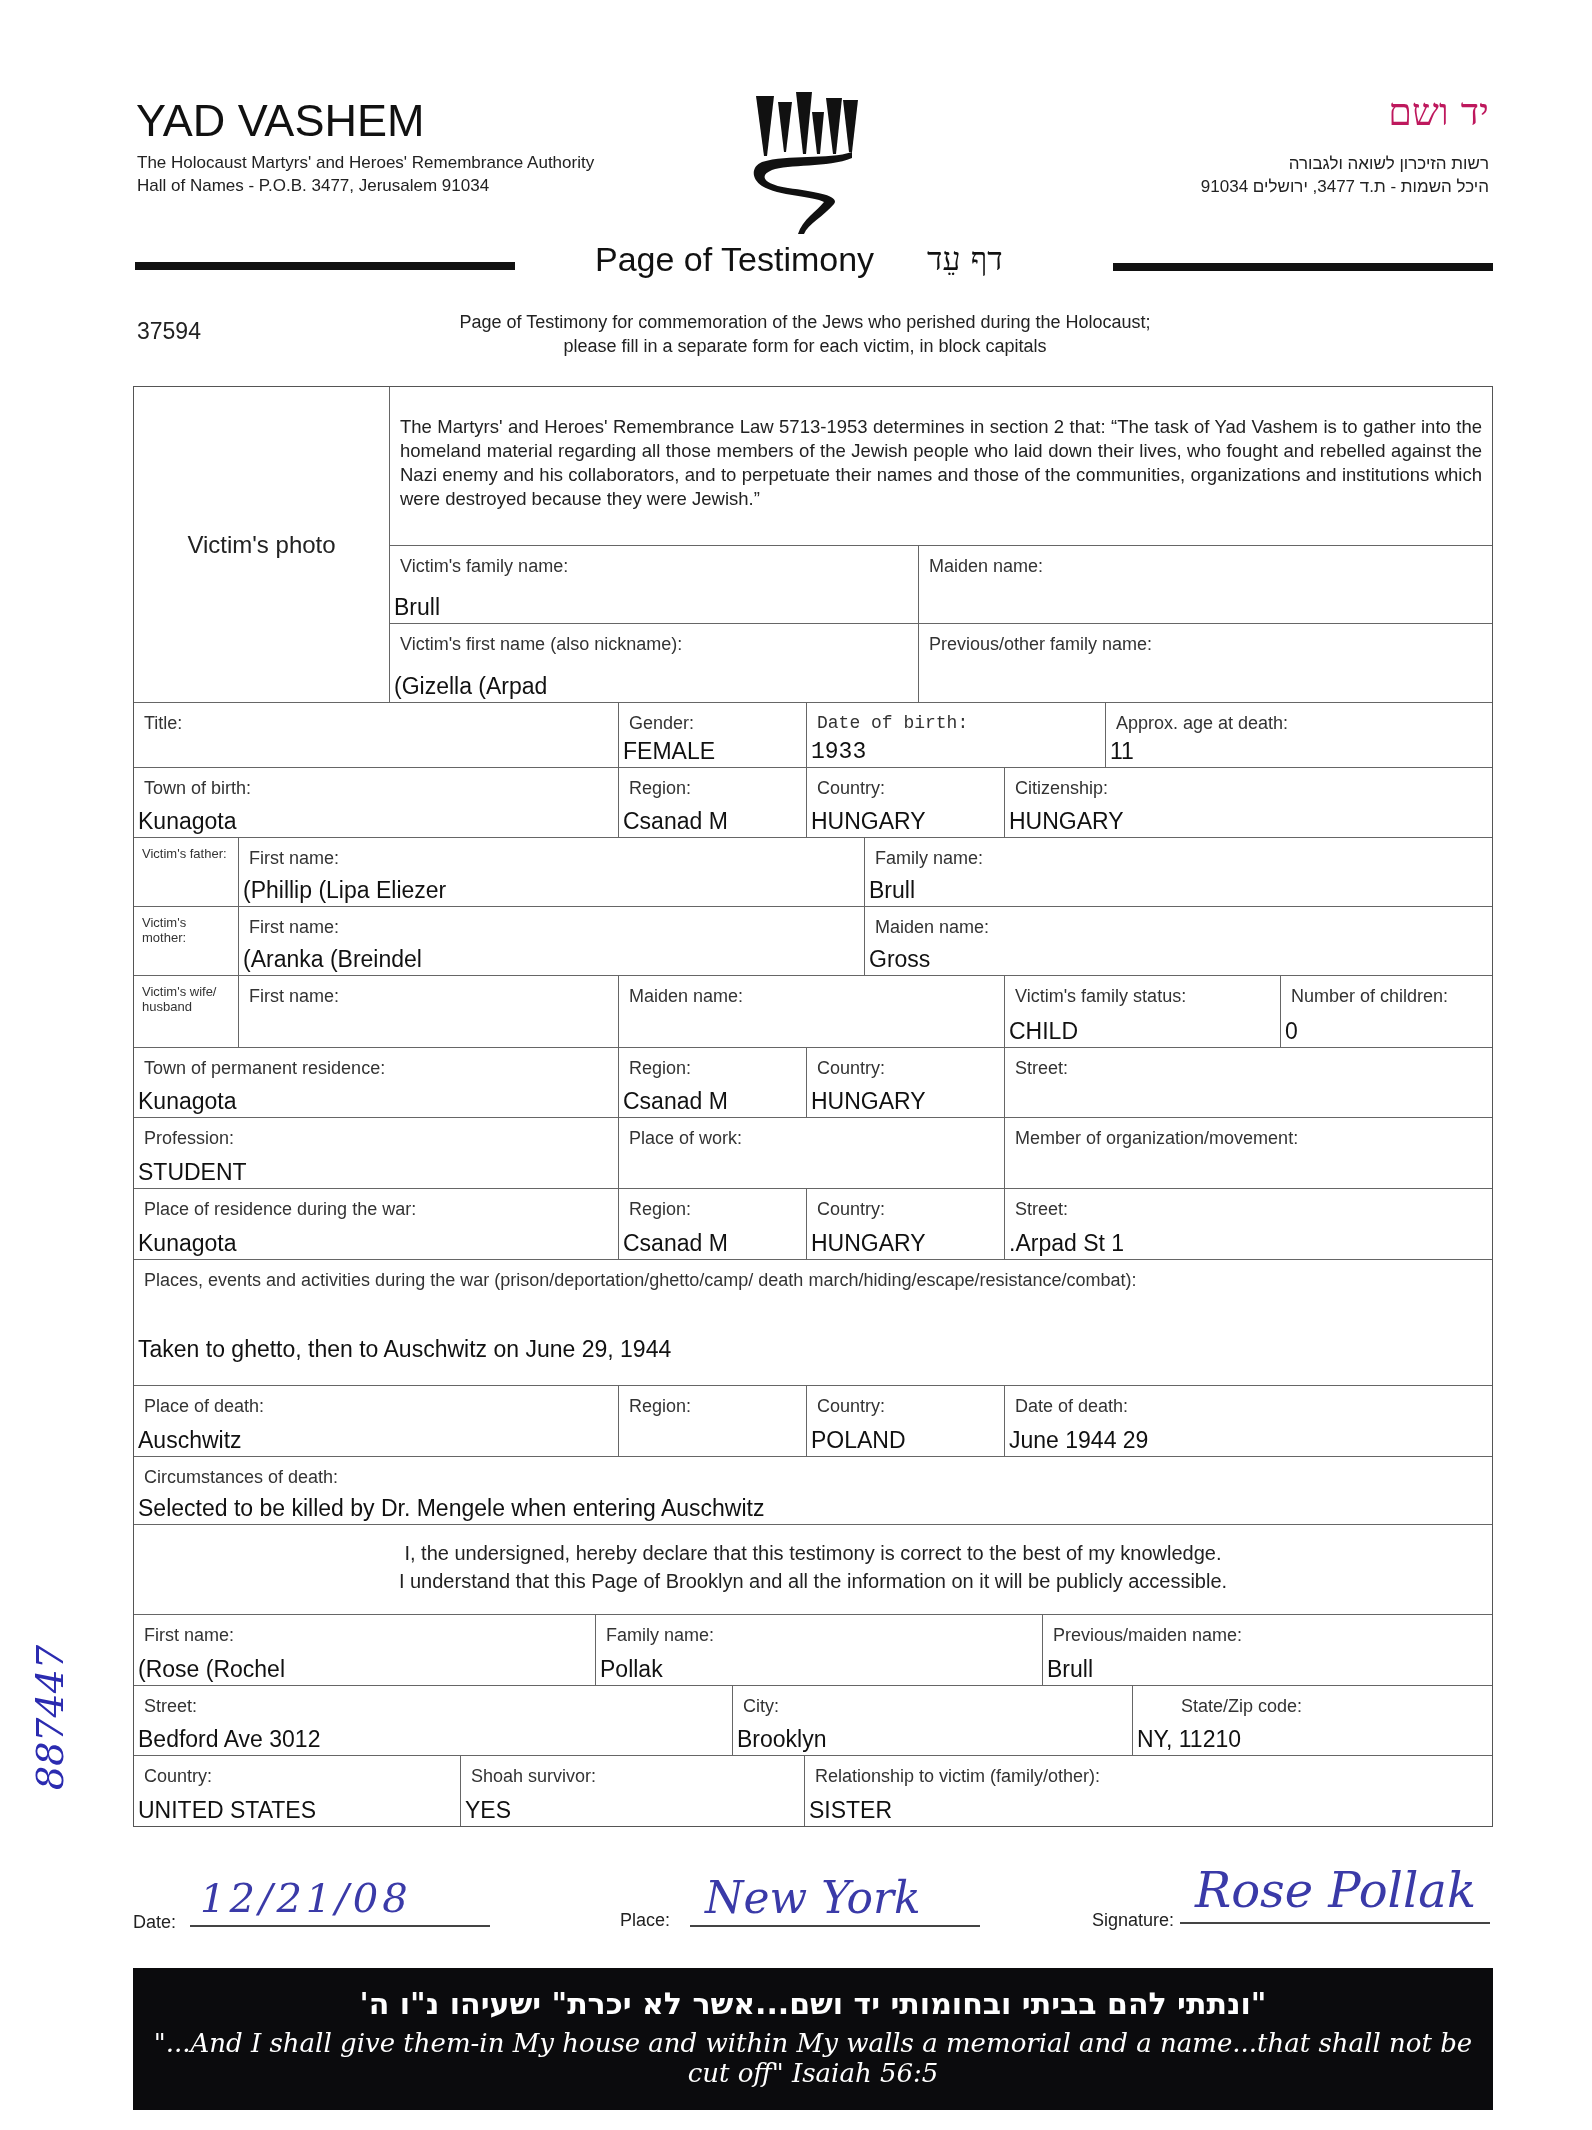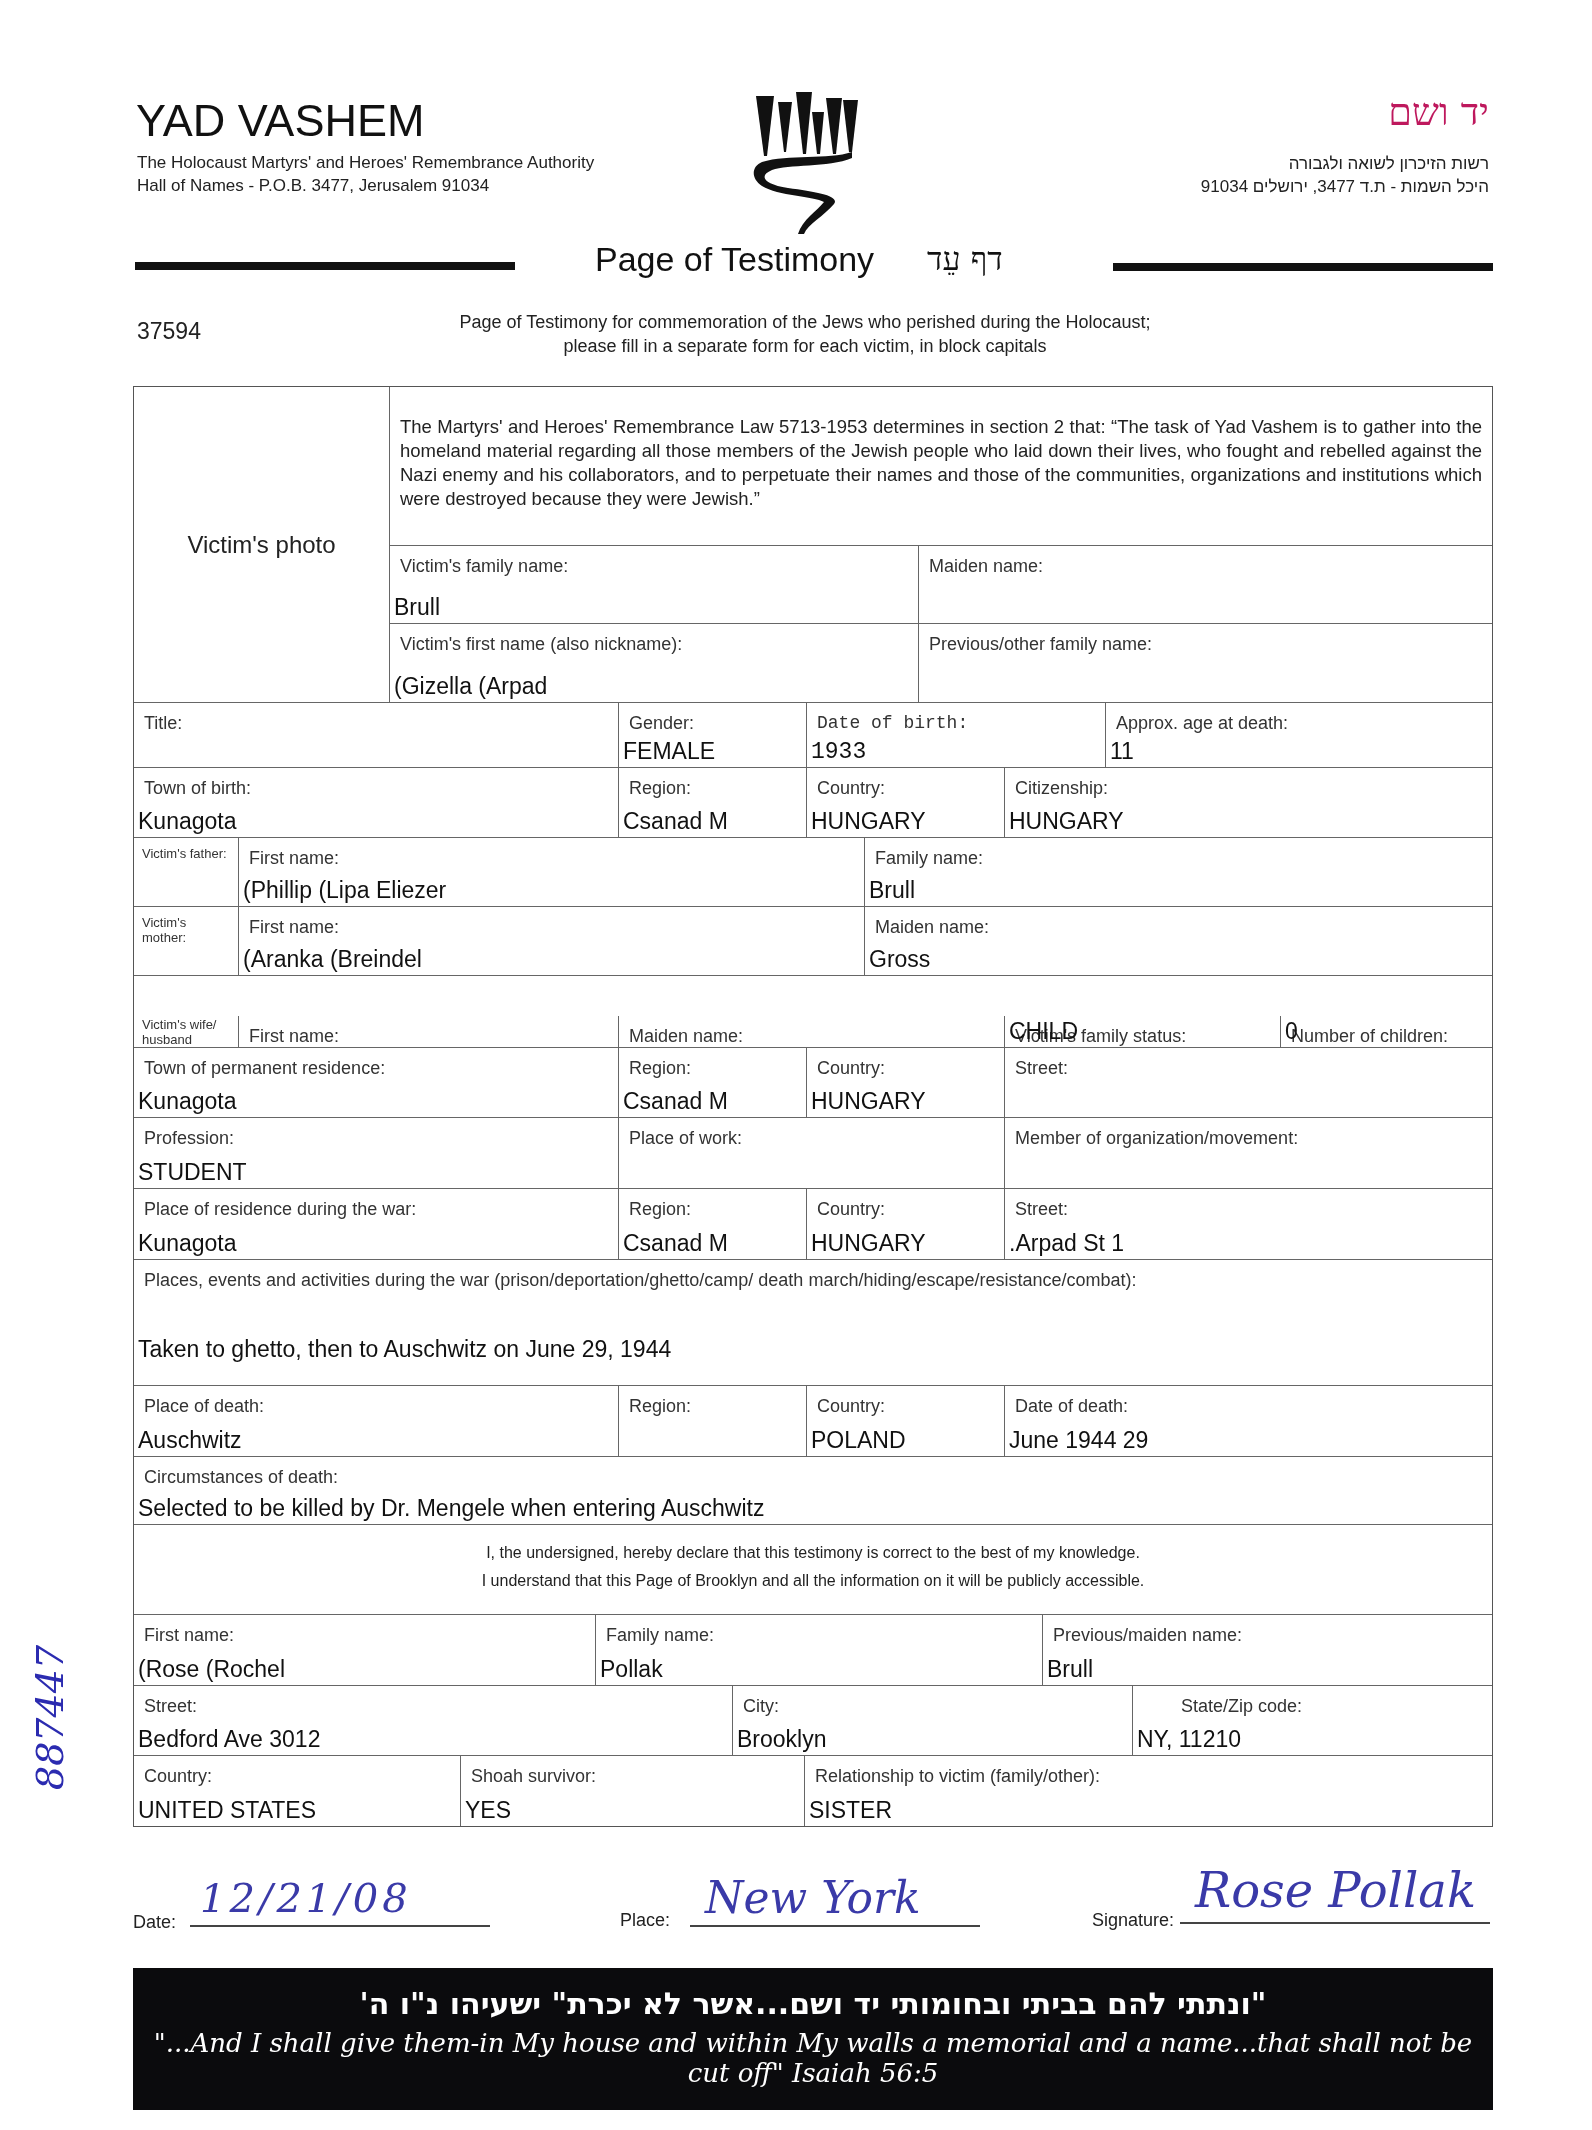--- a/index.html
+++ b/index.html
@@ -32,21 +32,21 @@
   .val { font-size: 23px; color: #111; display: block; position: absolute; left: 4px; bottom: 2px; white-space: nowrap; }
   .side-lbl { font-size: 13px; line-height: 15px; color: #333; padding-top: 8px; padding-left: 2px; }
 
   .top-block { display: flex; height: 315px; }
   .photo-cell { width: 256px; display: flex; align-items: center; justify-content: center; font-size: 24px; color: #222; border-right: 1.5px solid #666; }
   .top-right { flex: 1; display: flex; flex-direction: column; }
   .law-text { height: 158px; padding: 28px 10px 0 10px; font-size: 18.5px; line-height: 24px; text-align: justify; color: #222; }
   .name-row { display: flex; height: 79px; border-top: 1.5px solid #666; }
   .name-row .cell { height: 100%; }
 
-  .declaration { height: 89px; text-align: center; font-size: 16px; line-height: 28px; padding-top: 14px; color: #222; }
+  .declaration { height: 89px; text-align: center; font-size: 20px; line-height: 28px; padding-top: 14px; color: #222; }
 
   
   .sig-label { font-size: 18px; color: #222; }
   .sig-line { height: 1.5px; background: #444; }
   .handwriting { font-family: "DejaVu Serif", serif; font-style: italic; color: #3a3aa8; }
 
   
   .banner { left: 133px; top: 1968px; width: 1360px; height: 142px; background: #0b0b0d; color: #fff; text-align: center; }
   .banner-he { position: absolute; left: 0; right: 0; top: 18px; font-family: "DejaVu Sans", sans-serif; font-weight: bold; font-size: 30px; direction: rtl; }
   .banner-en { position: absolute; left: 0; right: 0; top: 60px; font-family: "DejaVu Serif", serif; font-style: italic; font-size: 26px; }
@@ -181,21 +181,21 @@
     <div class="cell" style="width:626px;">
       <span class="lbl">First name:</span>
       <span class="val">(Aranka (Breindel</span>
     </div>
     <div class="cell" style="flex:1;">
       <span class="lbl">Maiden name:</span>
       <span class="val">Gross</span>
     </div>
   </div>
 
-  <div class="row" style="height:72px;align-items:flex-end;">
+  <div class="row" style="height:72px;">
     <div class="cell" style="width:104px;">
       <div class="side-lbl">Victim's wife/ husband</div>
     </div>
     <div class="cell" style="width:380px;">
       <span class="lbl">First name:</span>
       <span class="val"></span>
     </div>
     <div class="cell" style="width:386px;">
       <span class="lbl">Maiden name:</span>
       <span class="val"></span>

